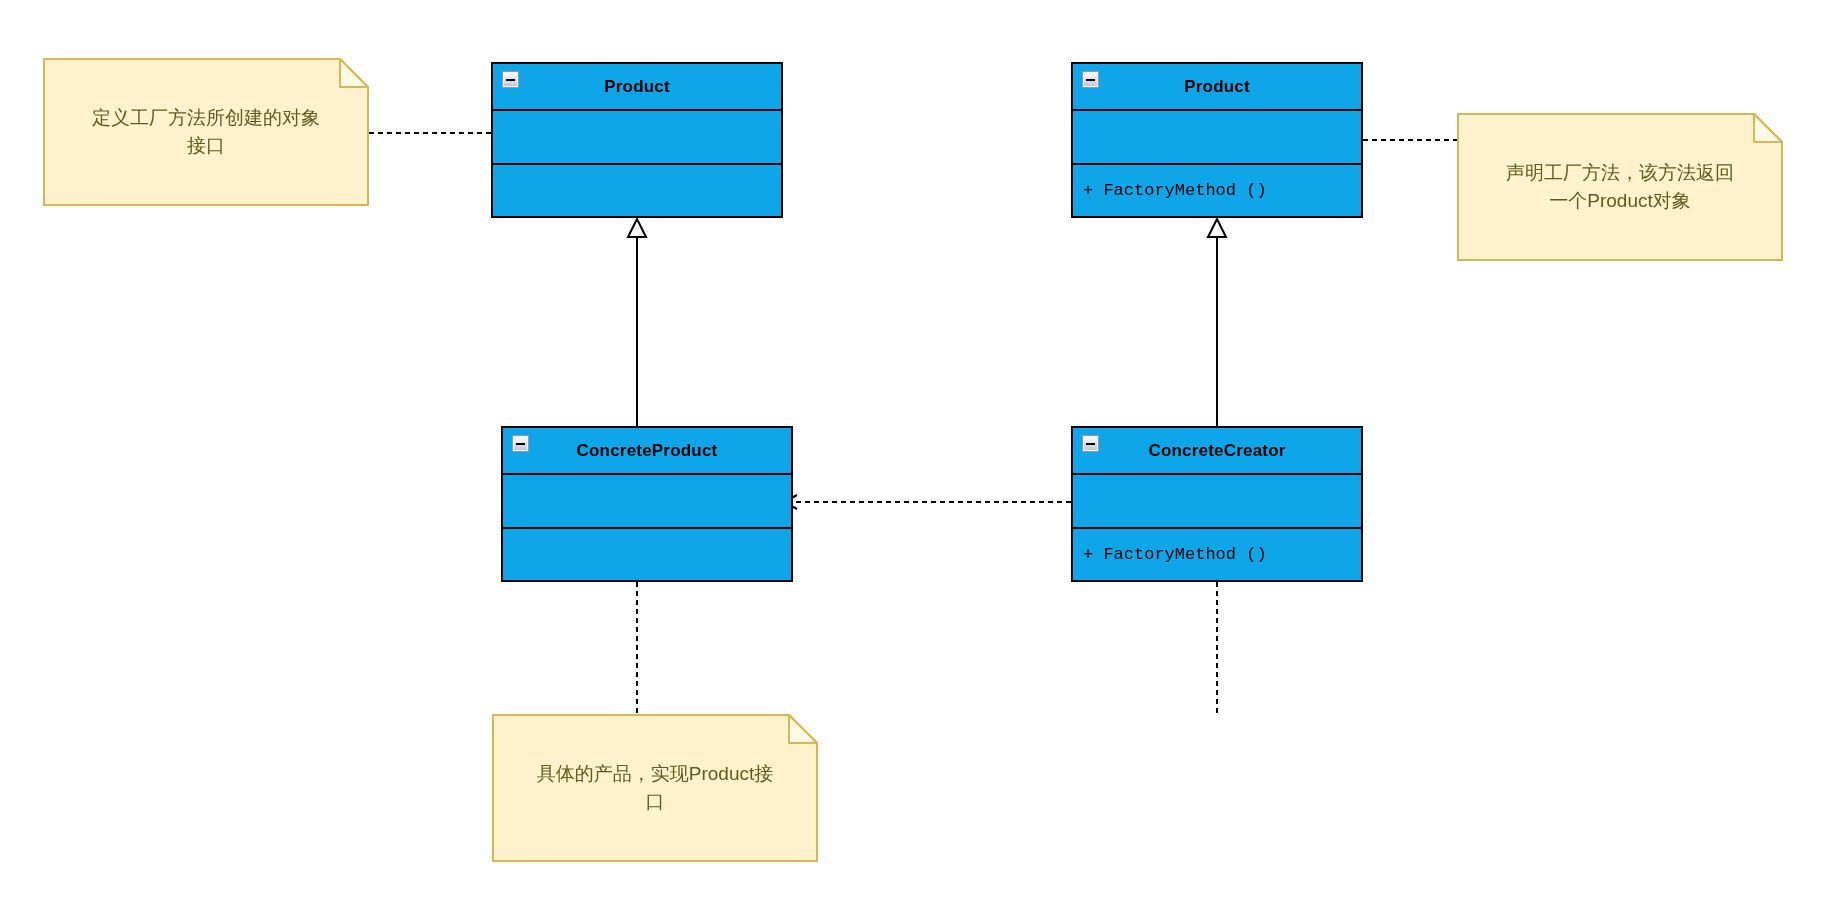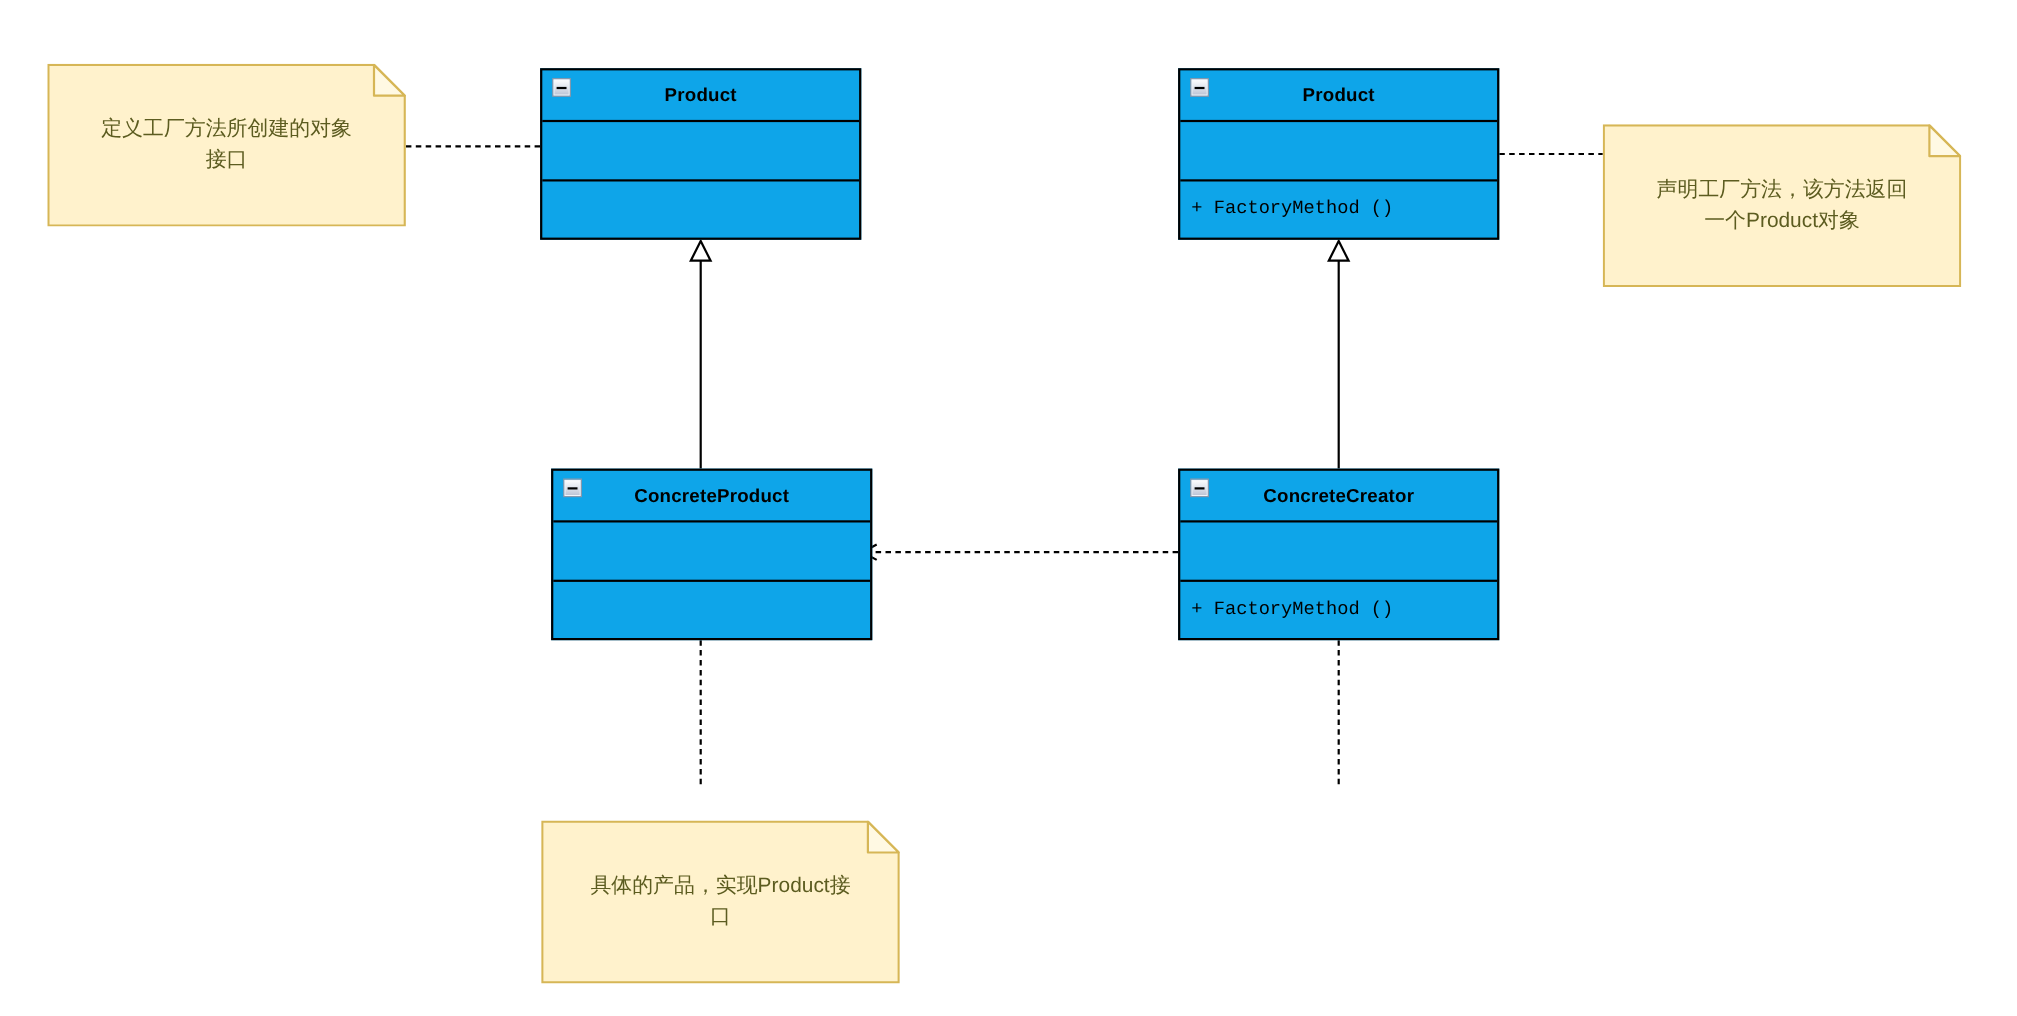--- a/index.html
+++ b/index.html
@@ -154,21 +154,21 @@
 
   <div class="note" style="left:1457px; top:67px;margin-top:46px;">
     <svg class="note-shape" width="326" height="148" viewBox="0 0 326 148">
       <path d="M1,1 L297,1 L325,29 L325,147 L1,147 Z" fill="#fff2cc" stroke="#d6b656" stroke-width="2"></path>
       <path d="M297,1 L297,29 L325,29 Z" fill="#fff9e3" stroke="#d6b656" stroke-width="2" stroke-linejoin="round"></path>
     </svg>
     <div class="note-text">声明工厂方法，该方法返回
 一个Product对象</div>
   </div>
 
-  <div class="note" style="left:492px; top:746px;">
+  <div class="note" style="left:492px; top:714px;">
     <svg class="note-shape" width="326" height="148" viewBox="0 0 326 148">
       <path d="M1,1 L297,1 L325,29 L325,147 L1,147 Z" fill="#fff2cc" stroke="#d6b656" stroke-width="2"></path>
       <path d="M297,1 L297,29 L325,29 Z" fill="#fff9e3" stroke="#d6b656" stroke-width="2" stroke-linejoin="round"></path>
     </svg>
     <div class="note-text">具体的产品，实现Product接
 口</div>
   </div>
 
 
   <div class="uml-class" style="left:491px; top:62px;">

